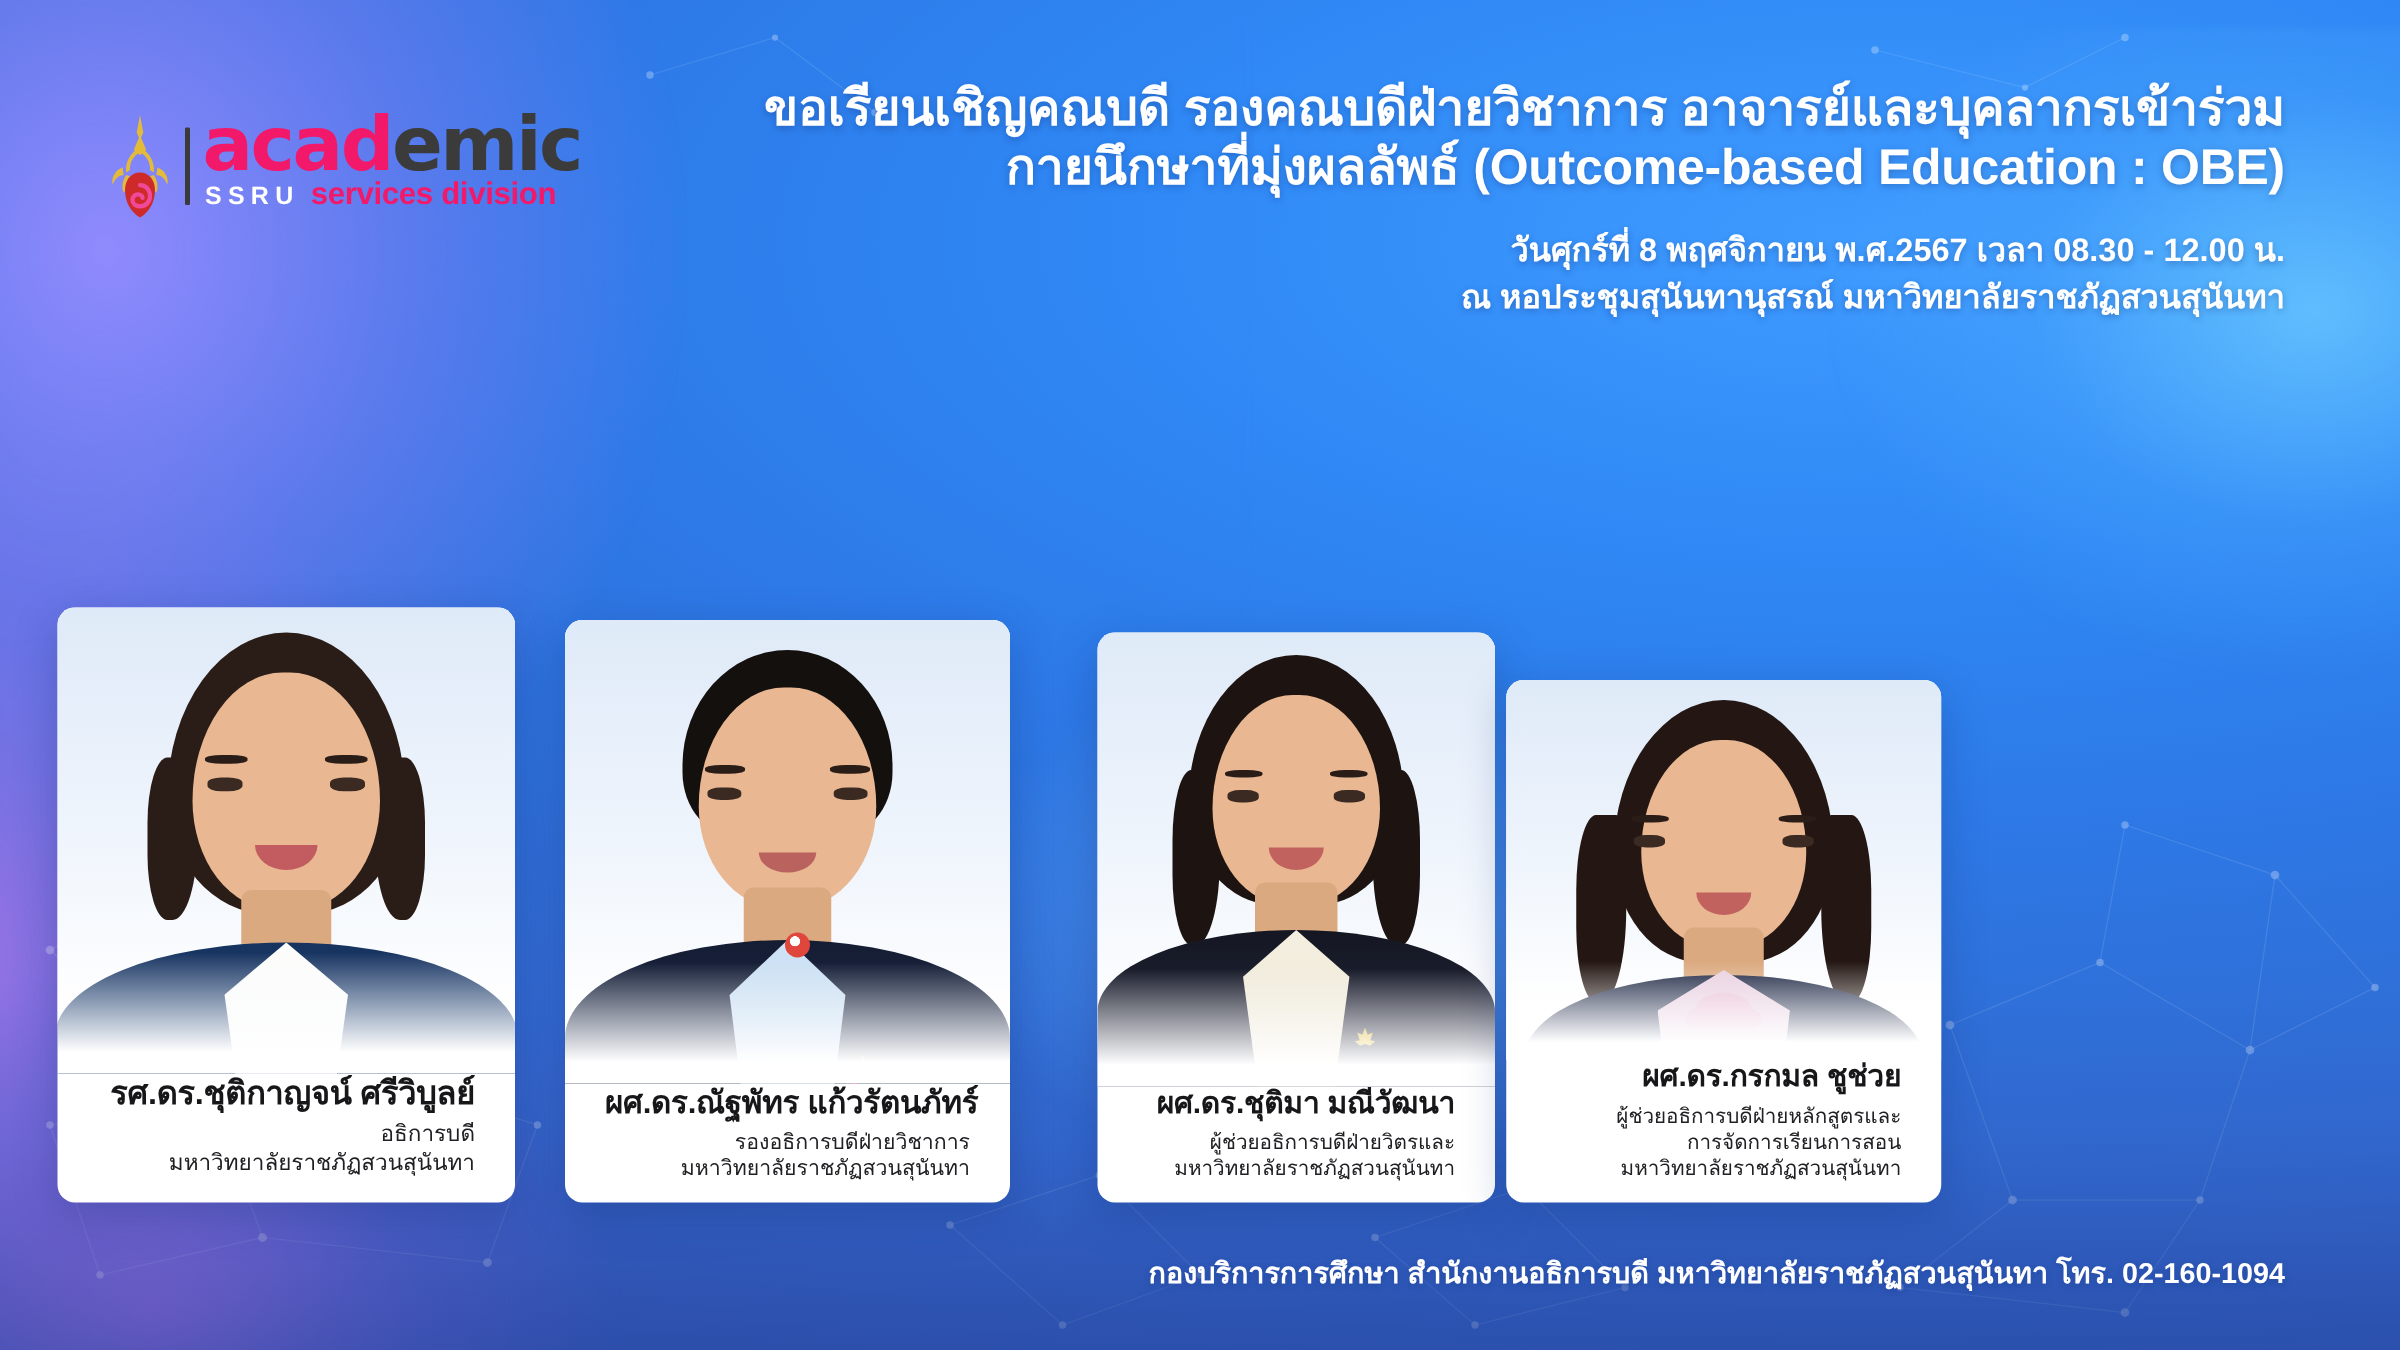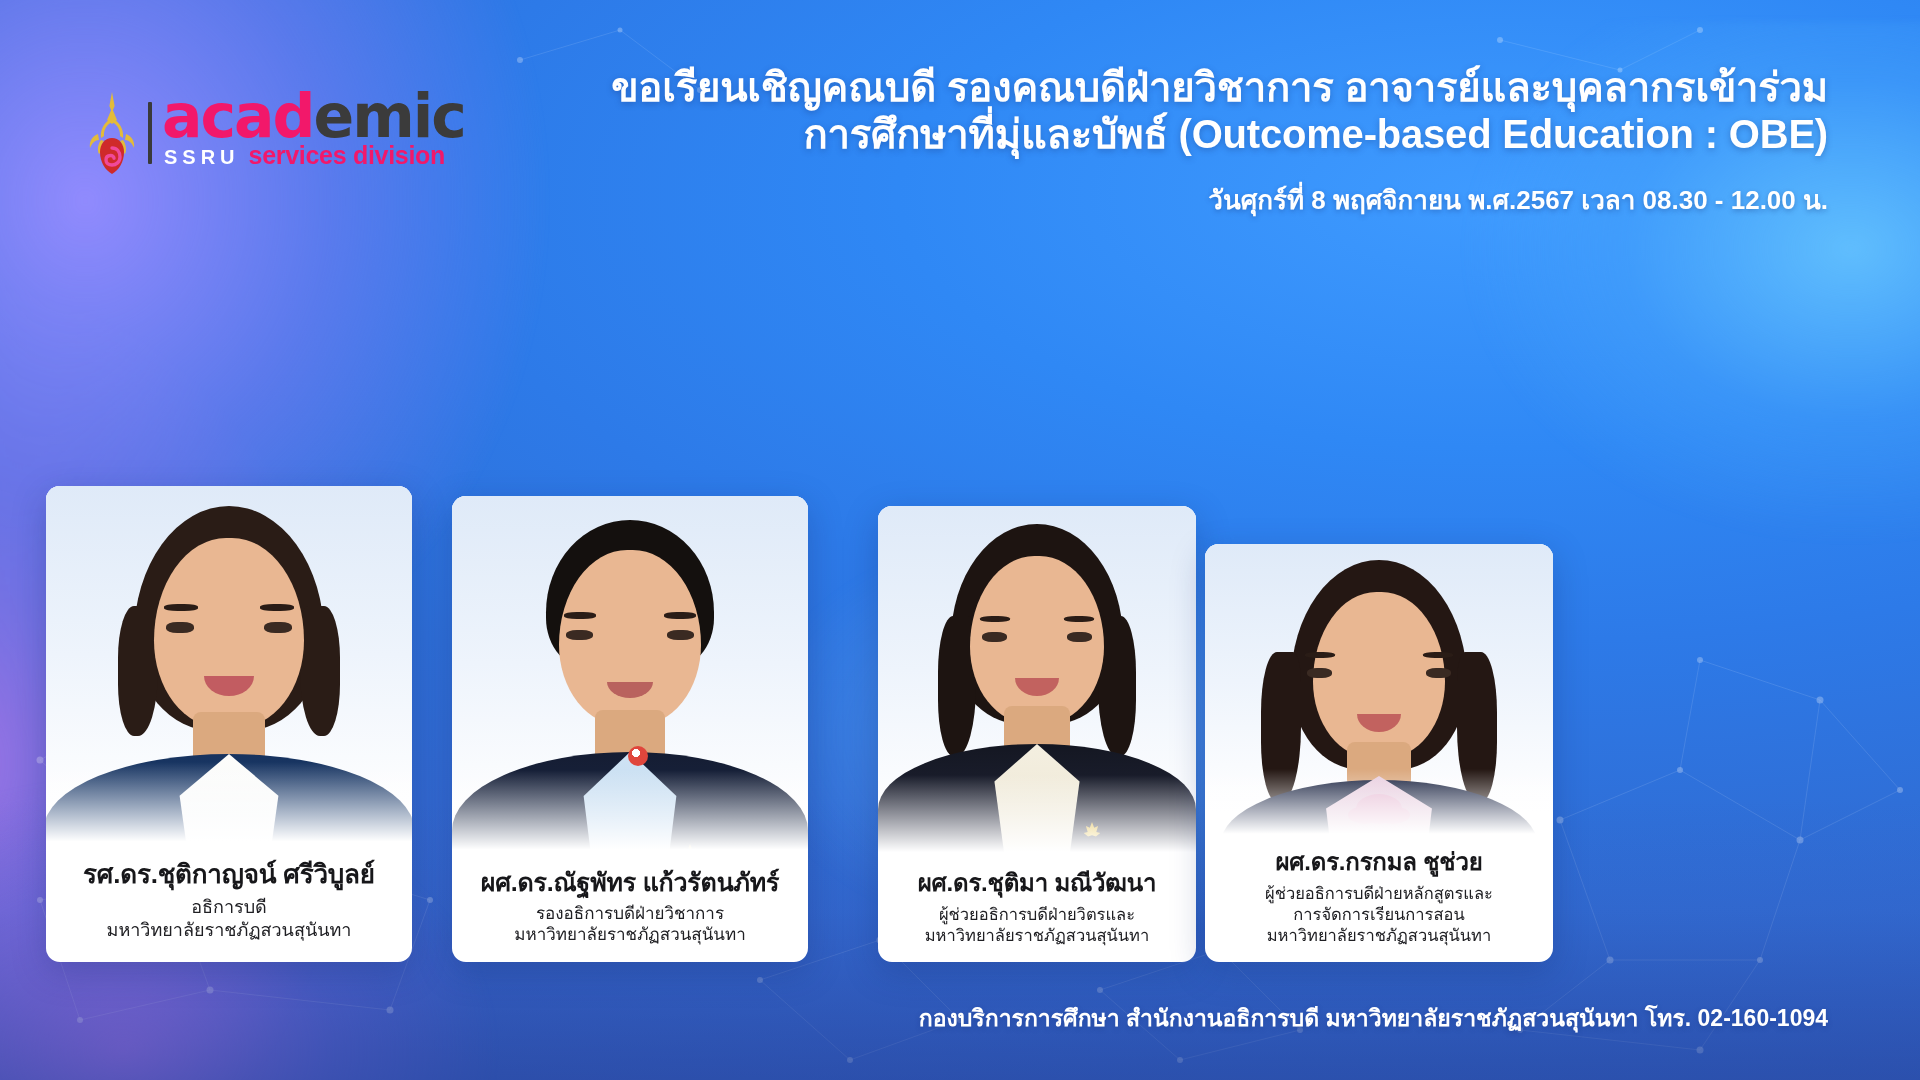--- a/index.html
+++ b/index.html
@@ -104,21 +104,21 @@
     border-radius:14px;
     box-shadow:0 10px 34px rgba(20,44,110,.28);
     overflow:hidden;
     display:flex; flex-direction:column;
   }
   .card .photo{
     position:relative; flex:1 1 auto; overflow:hidden;
     background:linear-gradient(to bottom,#eaf3ff 0%, #ffffff 100%);
   }
   .card .caption{
-    flex:none; padding:0 0 16px; text-align:center; color:#17171a;
+    flex:none; padding:0 32px 16px; text-align:right; color:#17171a;
   }
   .person-name{
     font-size:26px; font-weight:800; line-height:1.2; letter-spacing:-.2px;
     white-space:nowrap;
   }
   .person-roles{ margin-top:6px; }
   .person-role{
     font-size:18px; font-weight:400; line-height:1.28; color:#202024;
     white-space:nowrap;
   }
@@ -291,23 +291,24 @@
       <div class="logo-wordmark"><span class="pink">acad</span><span class="dark">emic</span></div>
       <div class="logo-sub">
         <span class="logo-ssru">SSRU</span>
         <span class="logo-services">services division</span>
       </div>
     </div>
   </div>
 
   <div class="header">
     <div class="title-line">ขอเรียนเชิญคณบดี รองคณบดีฝ่ายวิชาการ อาจารย์และบุคลากรเข้าร่วม</div>
-    <div class="title-line">การศึกษาที่มุ่และบัพธ์ (Outcome-based Education : OBE)</div>
+    <div class="title-line">กายนึกษาที่มุ่งผลลัพธ์ (Outcome-based Education : OBE)</div>
     <div class="meta">
       <div class="meta-line">วันศุกร์ที่ 8 พฤศจิกายน พ.ศ.2567 เวลา 08.30 - 12.00 น.</div>
+      <div class="meta-line">ณ หอประชุมสุนันทานุสรณ์ มหาวิทยาลัยราชภัฏสวนสุนันทา</div>
     </div>
   </div>
 
   <div class="cards">
 
     <div class="card card-1">
       <div class="photo">
         <div class="ph">
           <div class="bgwash"></div>
           <div class="hair" style="top:20px;  width:190px; height:225px;"></div>

